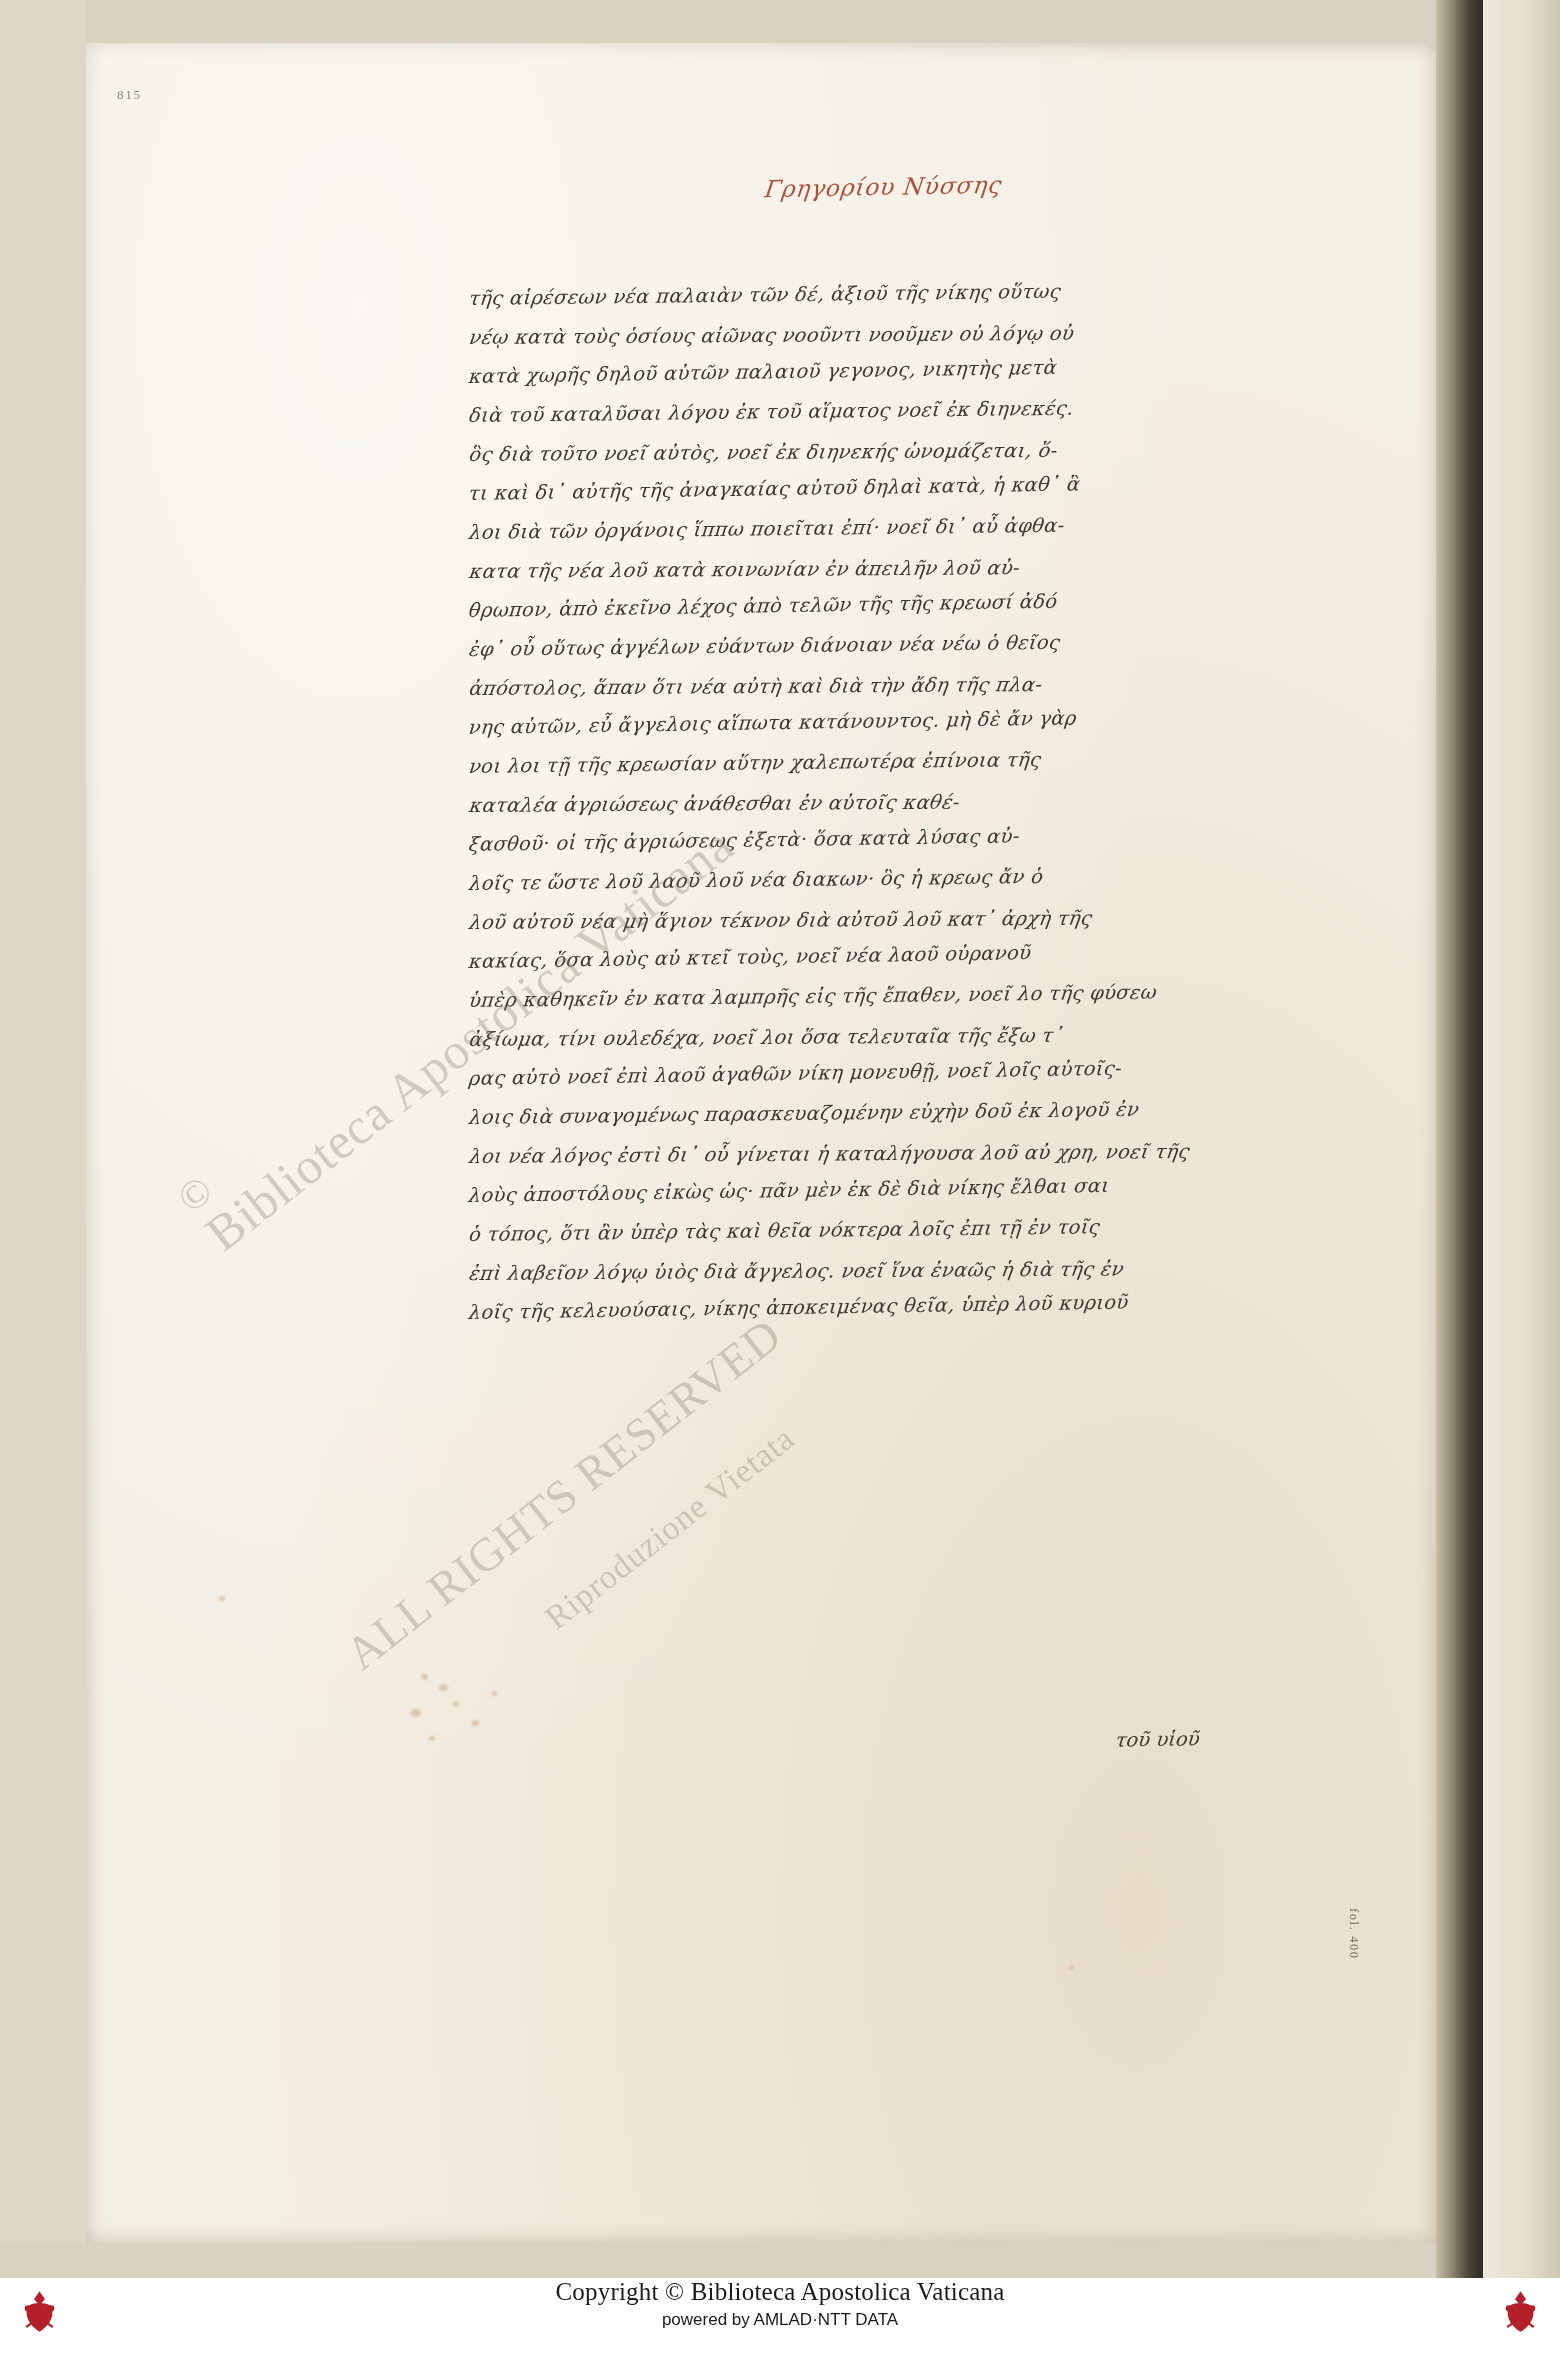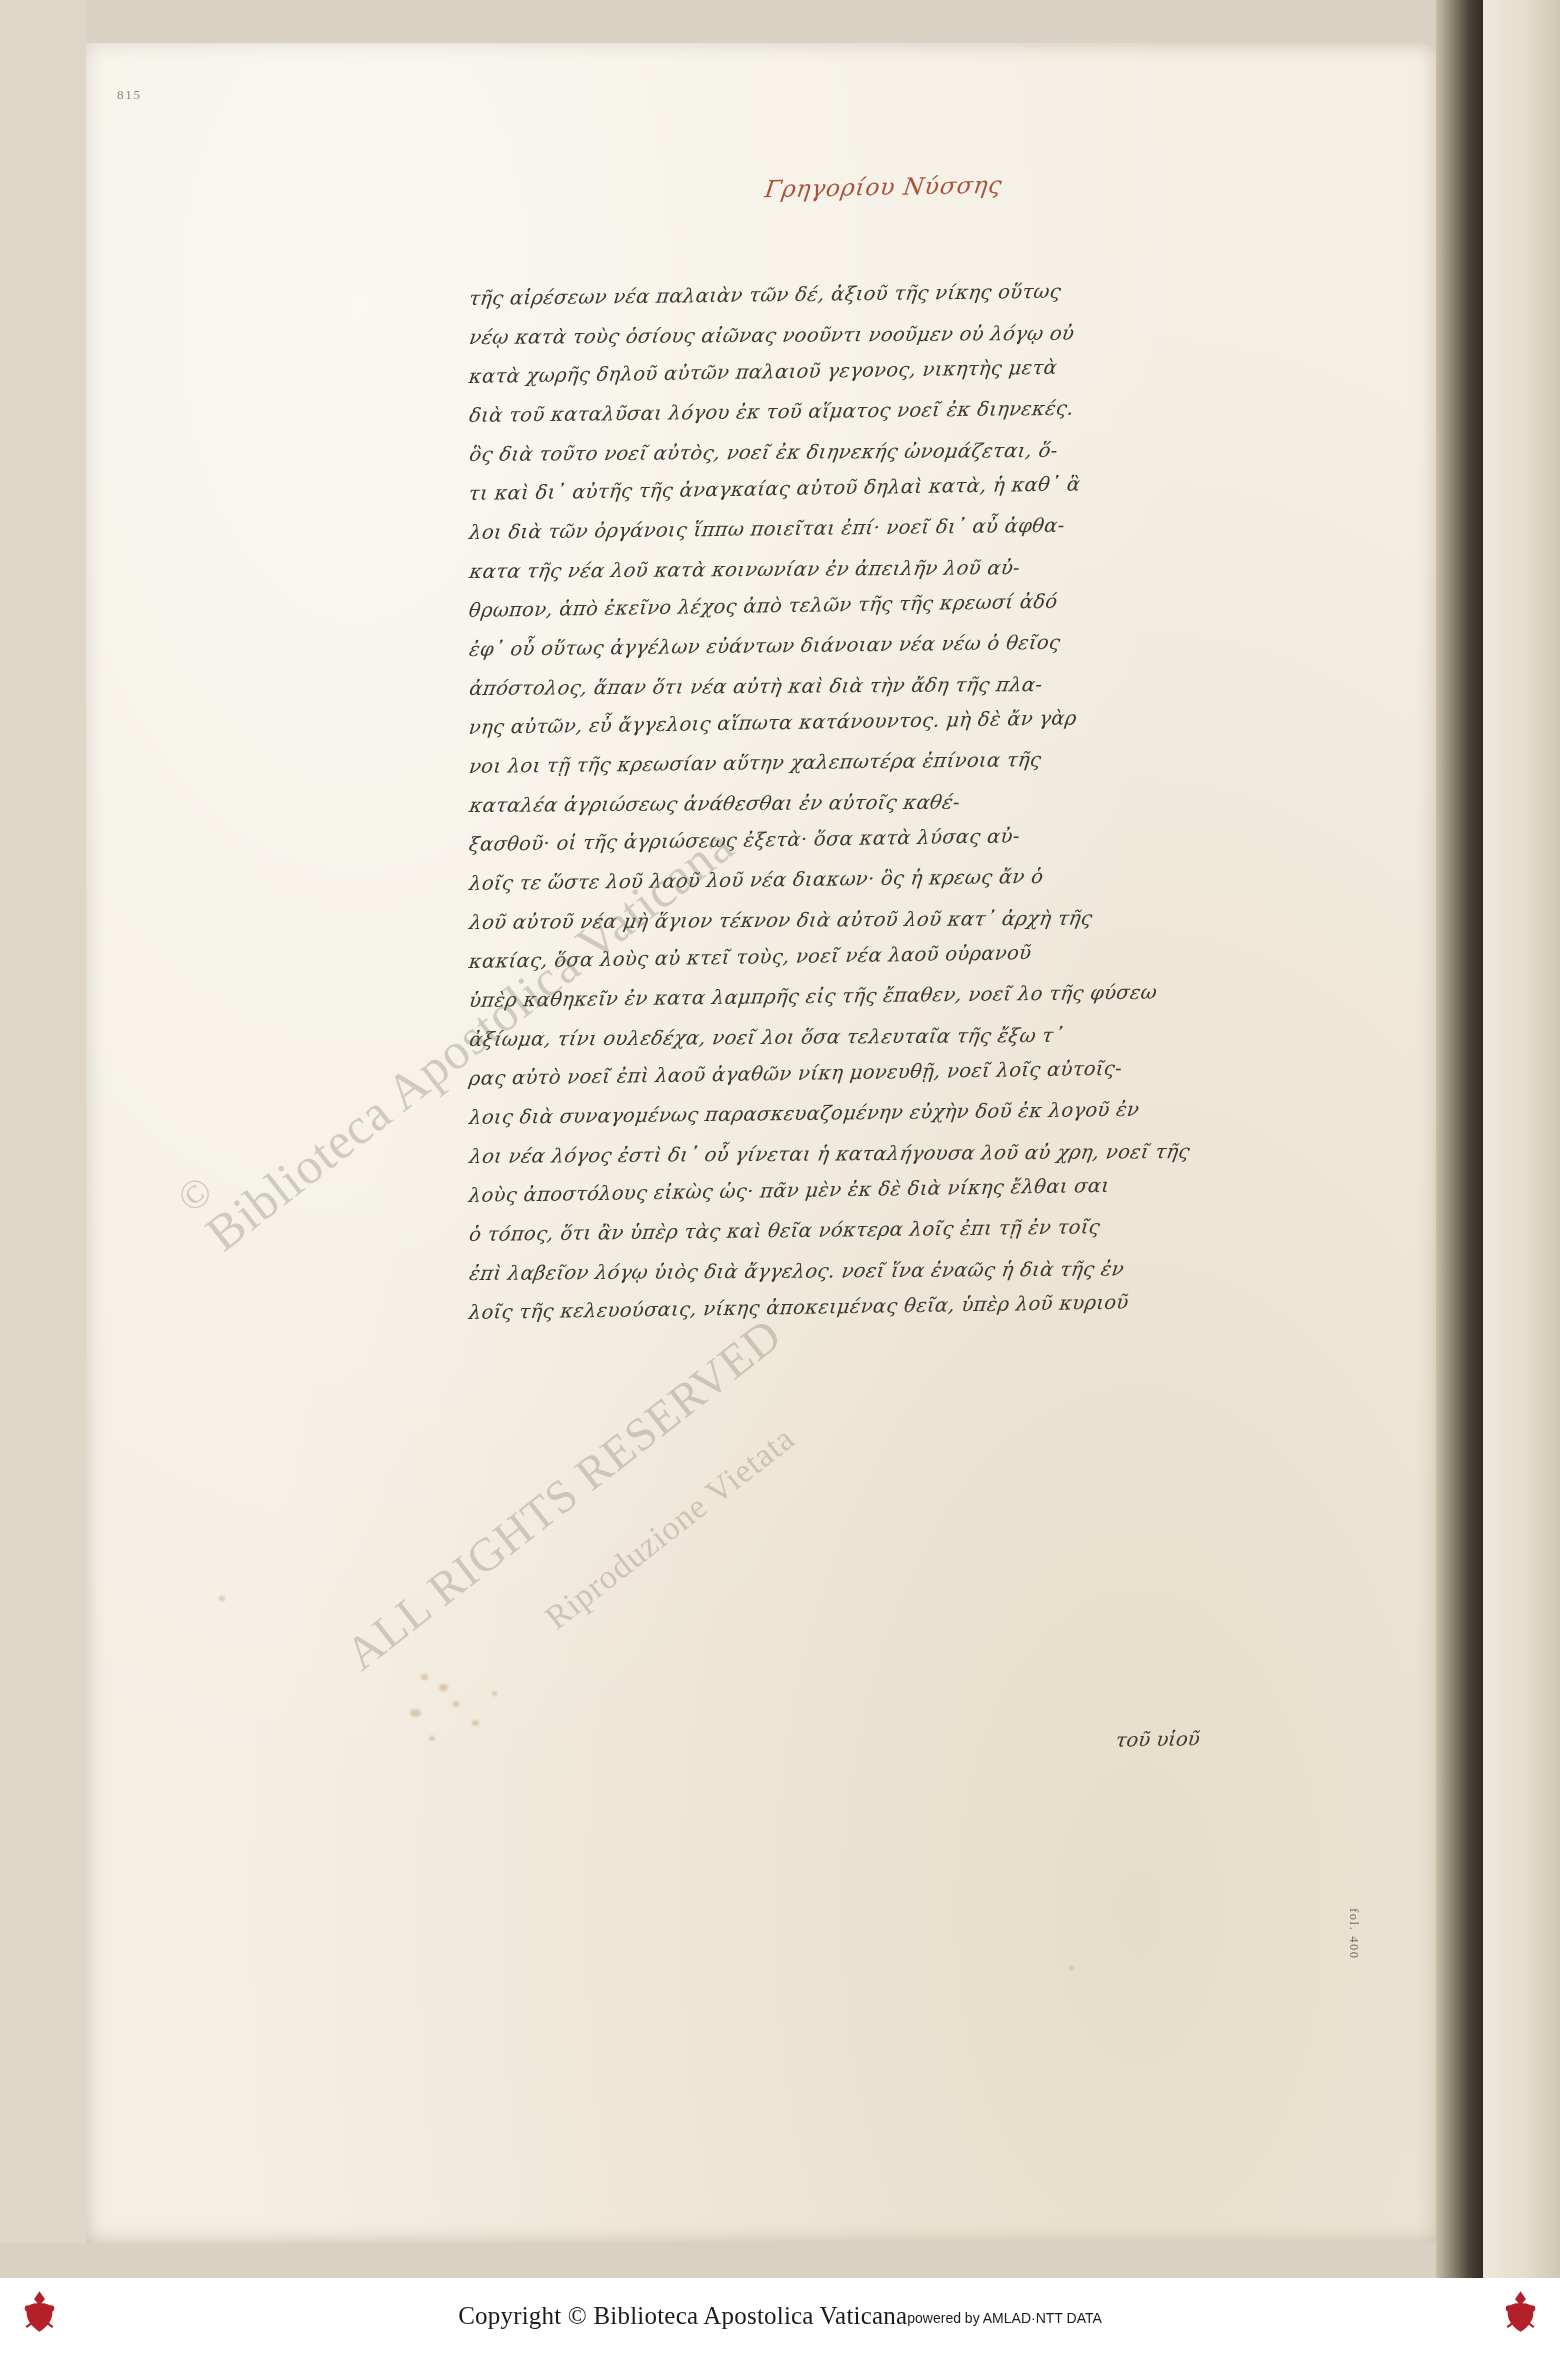--- a/index.html
+++ b/index.html
@@ -213,32 +213,31 @@
   
   .copyright-bar {
     position: absolute;
     left: 0;
     bottom: 0;
     width: 1560px;
     height: 76px;
     background: #ffffff;
     display: flex;
     align-items: center;
-    justify-content: center;
-    flex-direction: row;
+    flex-direction: column;
   }
   .cr-line1 {
     font-family: "Liberation Serif", serif;
     font-size: 25px;
     color: #1b1b1b;
     letter-spacing: 0.2px;
   }
   .cr-line2 {
     font-family: "Liberation Sans", sans-serif;
-    font-size: 14px;
+    font-size: 17px;
     color: #1b1b1b;
     margin-top: 3.9px;
   }
   .crest {
     position: absolute;
     width: 67px;
     height: 67px;
     bottom: 4.7px;
   }
   .crest.left { left: 6.2px; }

